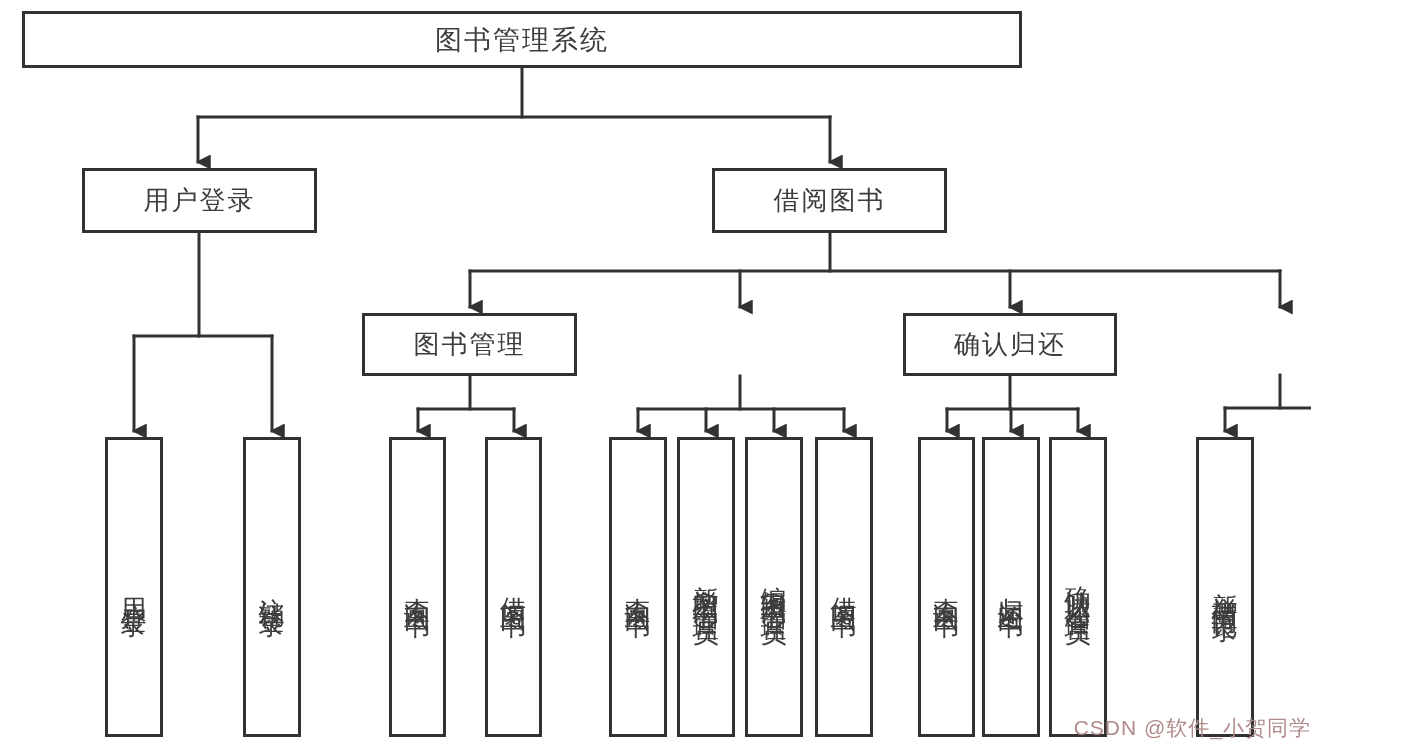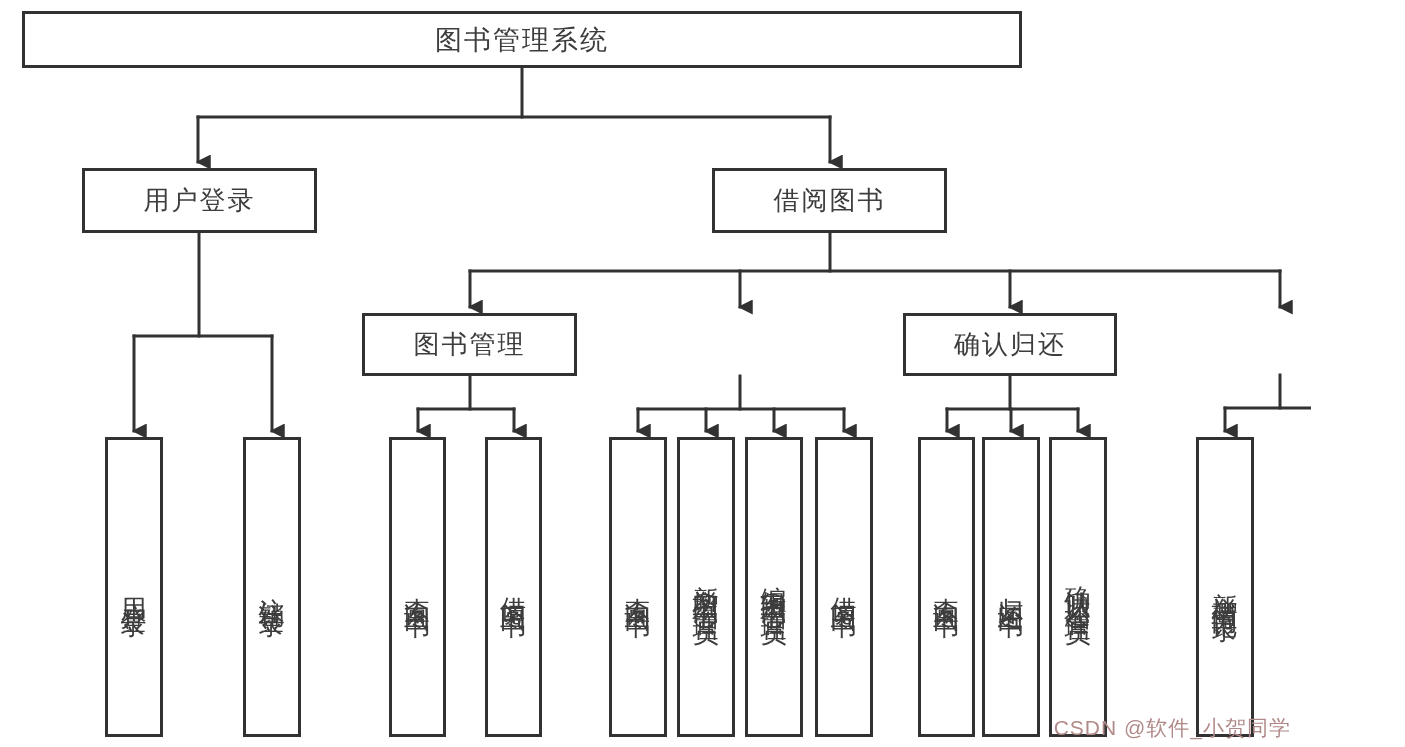--- a/index.html
+++ b/index.html
@@ -28,21 +28,21 @@
   .root-node span{font-size:27px;}
   .v-node span{
     writing-mode:vertical-rl;
     text-orientation:mixed;
     font-size:26px;
     letter-spacing:5px;
     line-height:1;
   }
   .watermark{
     position:absolute;
-    right:20px;bottom:5px;
+    right:0;bottom:5px;
     font-size:21px;
     color:#b08a88;
     letter-spacing:1px;
     white-space:nowrap;
   }
 </style>
 </head>
 <body>
 
 <div class="canvas">

